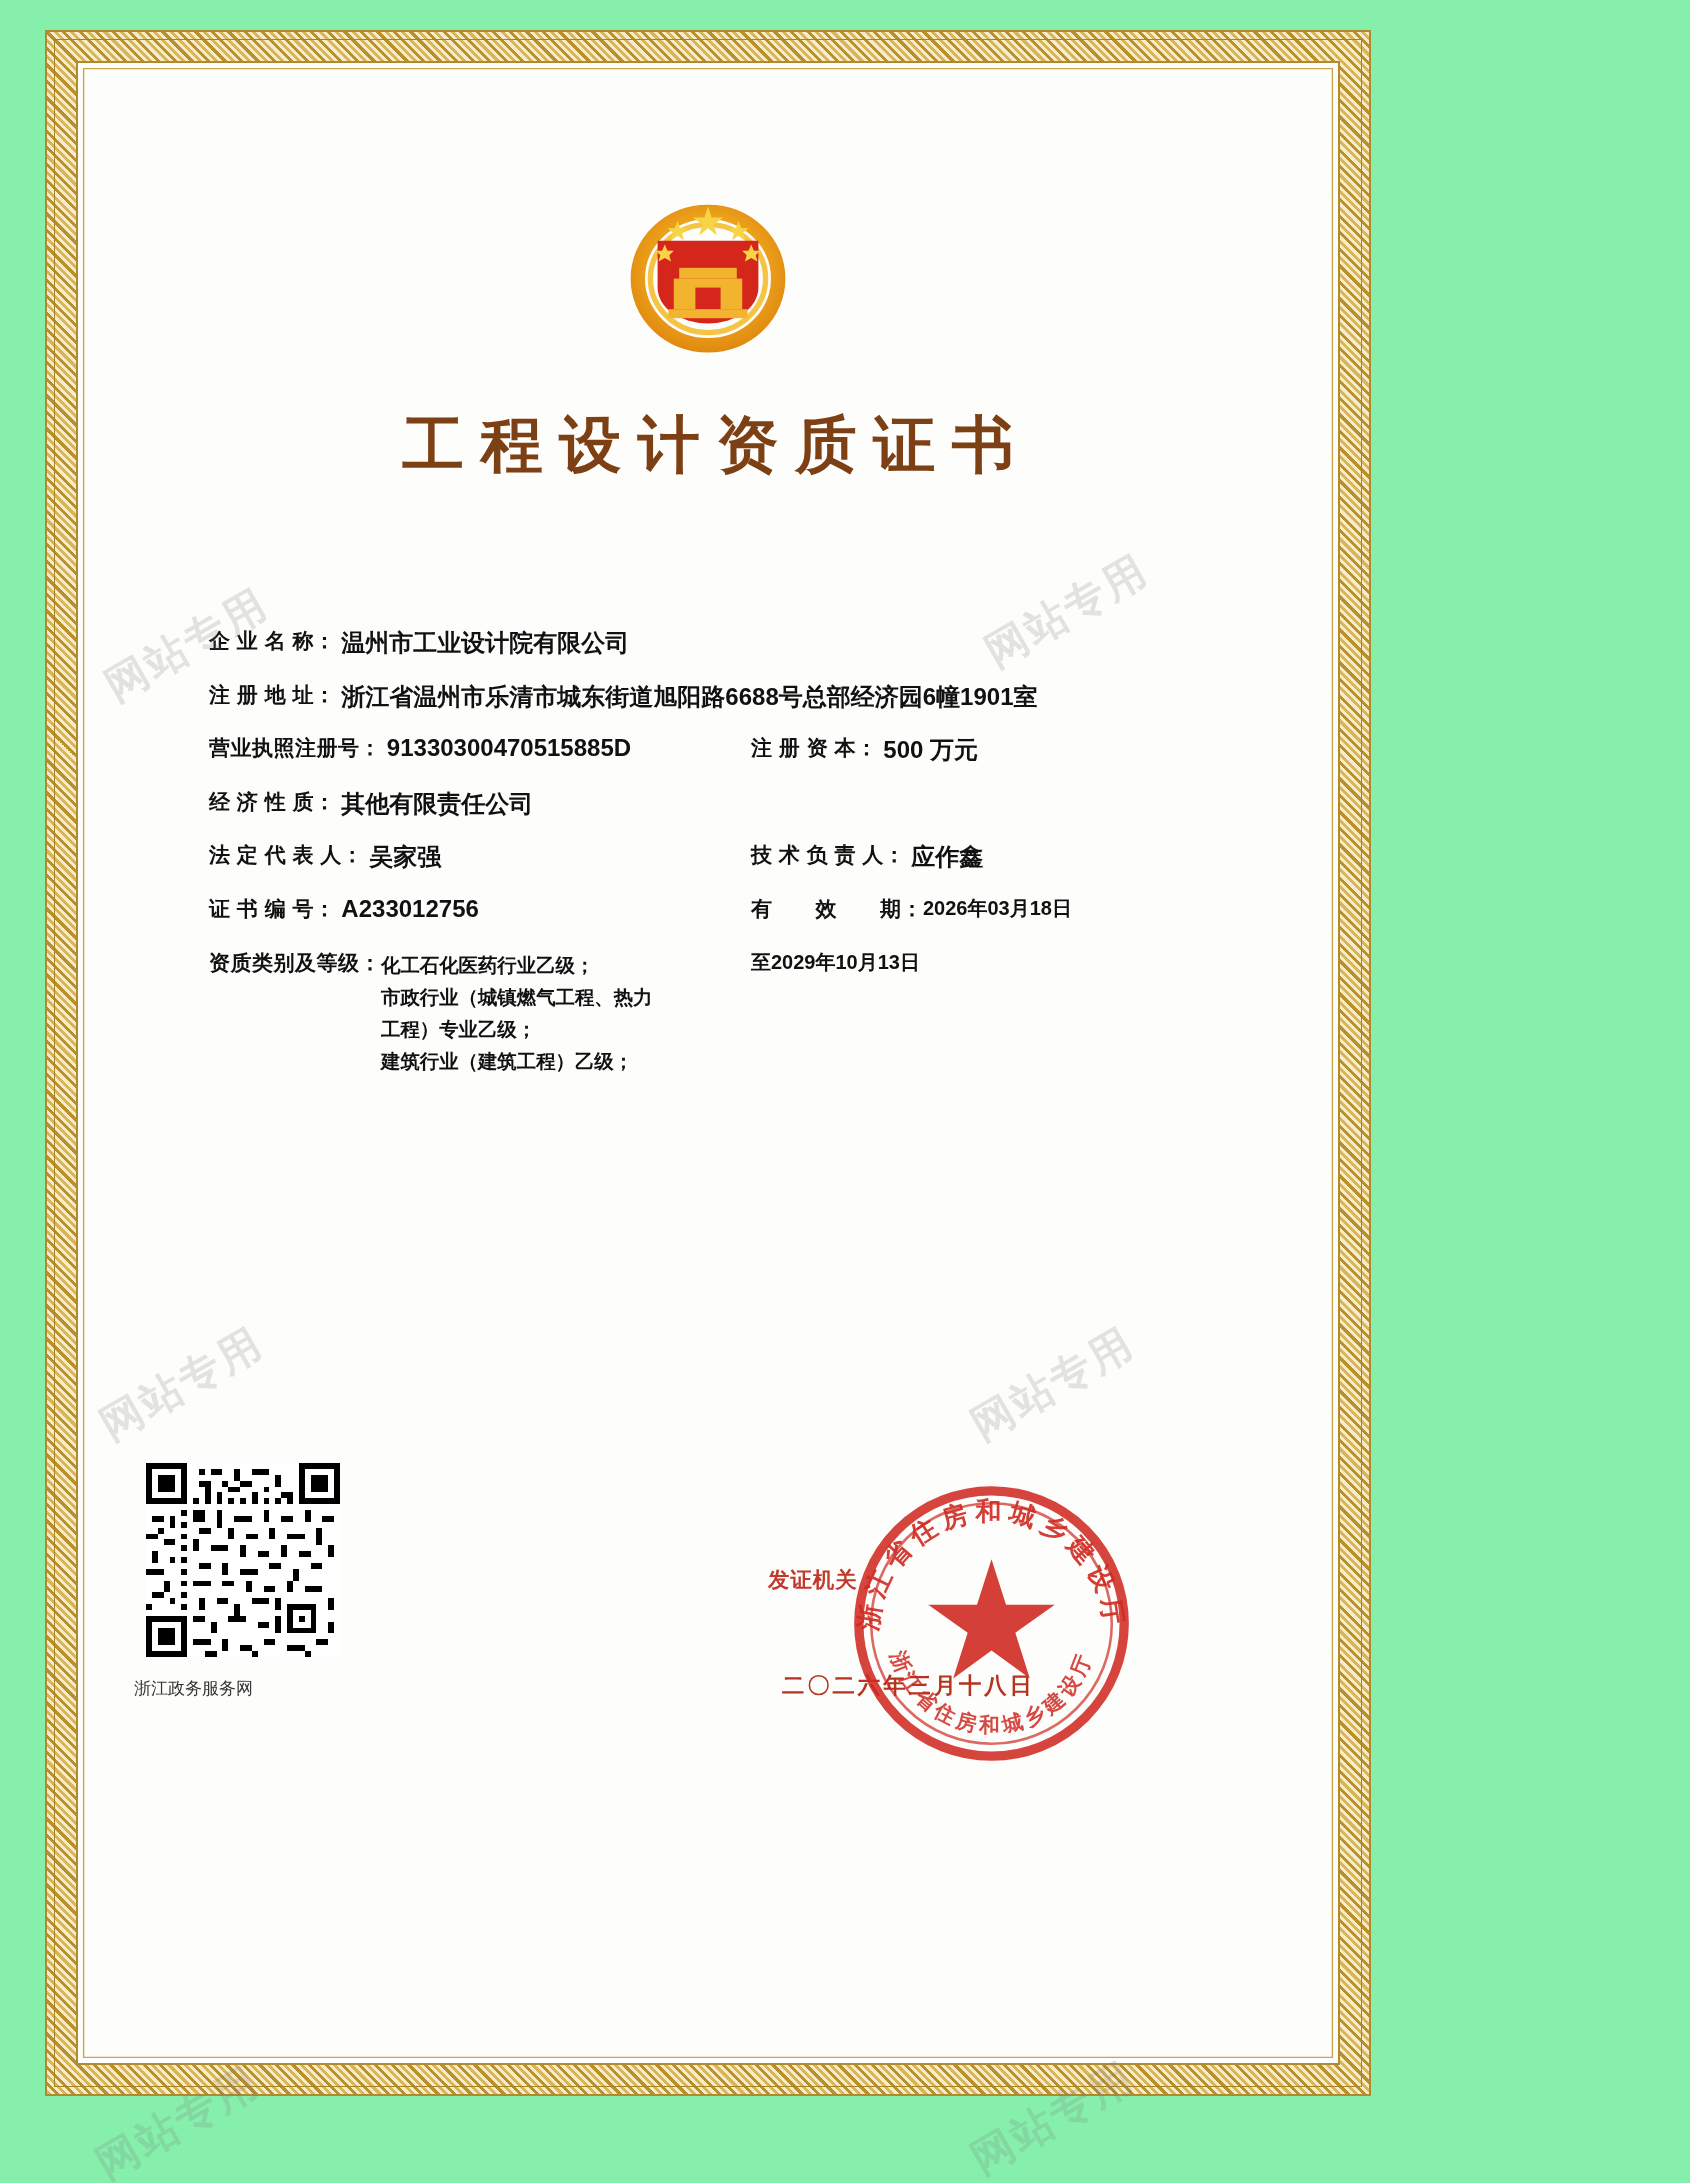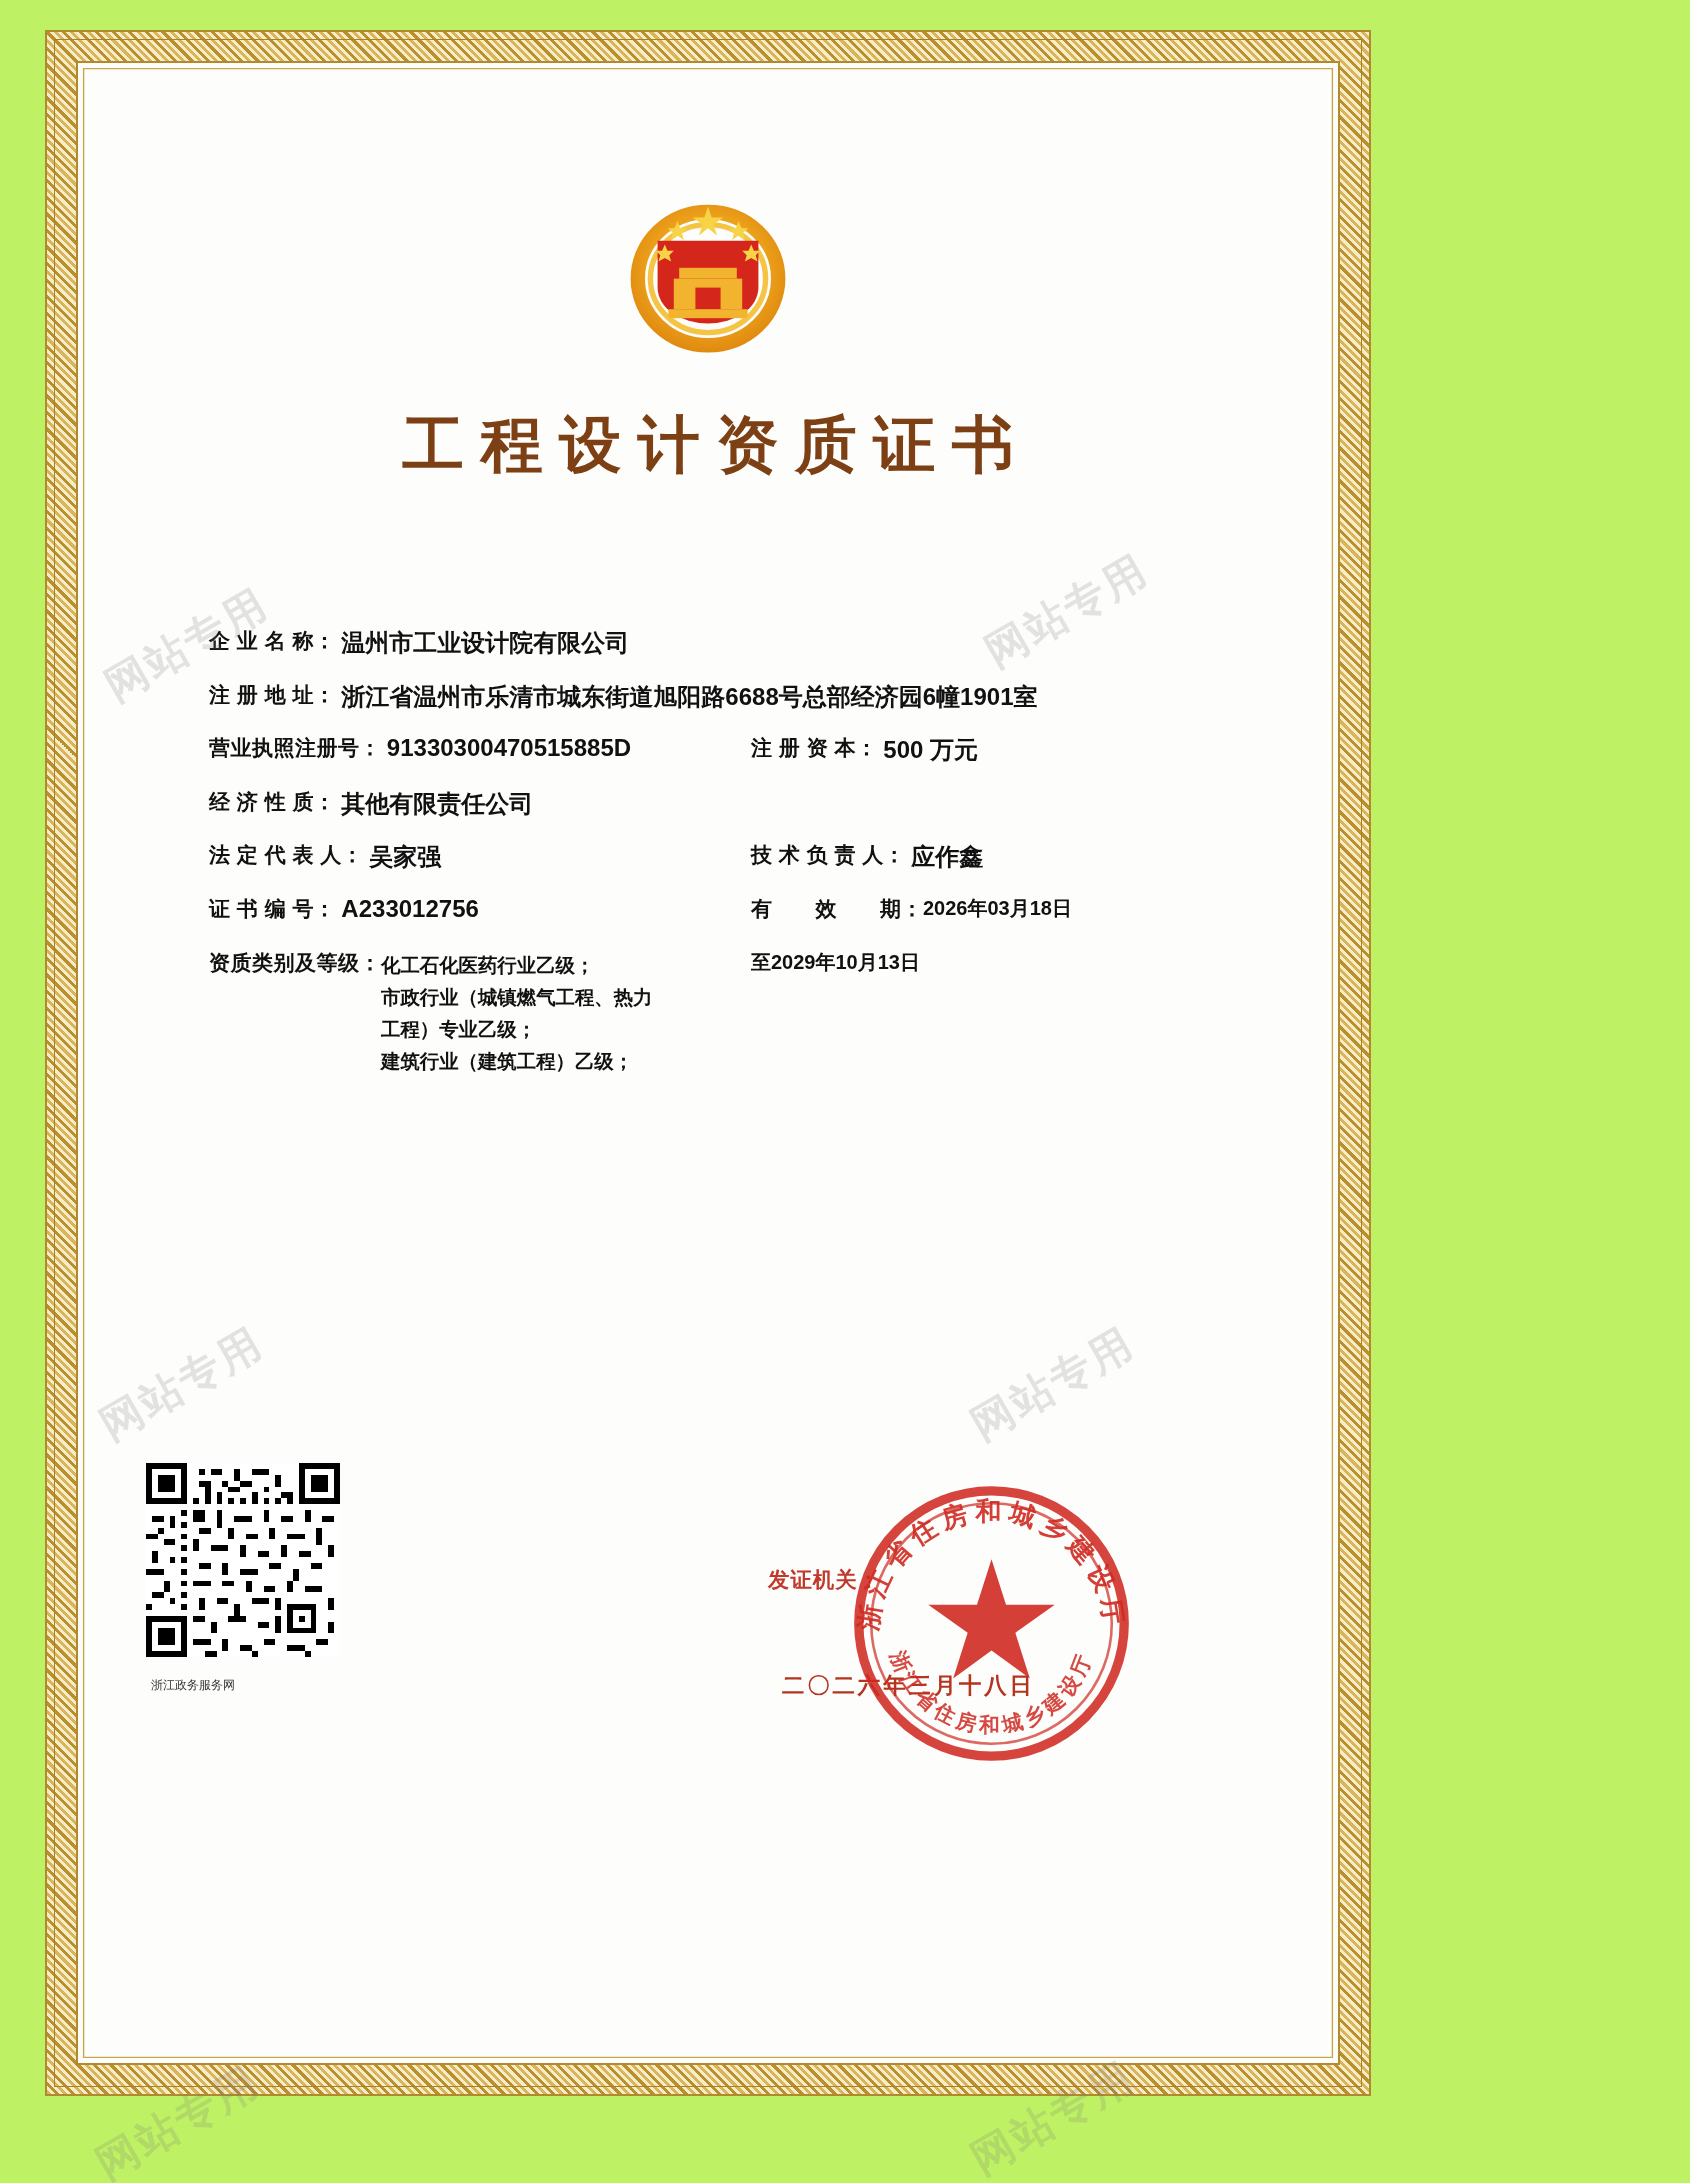--- a/index.html
+++ b/index.html
@@ -15,21 +15,21 @@
     font-family: "Liberation Sans", "DejaVu Sans", sans-serif;
     overflow: hidden;
   }
 
   
   #certificate {
     position: absolute;
     left: 0; top: 0;
     width: 1691px;
     height: 2183px;
-    background: #bef264;
+    background: #86efac;
   }
   
   .gold-band {
     position: absolute;
     left: 45px; top: 30px;
     width: 1326px;
     height: 2066px;
     box-sizing: border-box;
     padding: 0;
     background:
@@ -144,23 +144,23 @@
   
   .qr {
     position: absolute;
     left: 29px;
     top: 1361px;
     width: 194px;
     height: 194px;
   }
   .qr-caption {
     position: absolute;
-    left: 34px;
+    left: 17px;
     top: 1575px;
-    font-size: 12px;
+    font-size: 17px;
     color: #333;
     white-space: nowrap;
   }
 
   
   .issuer-label {
     position: absolute;
     left: 651px;
     top: 1463px;
     font-size: 21.4px;

